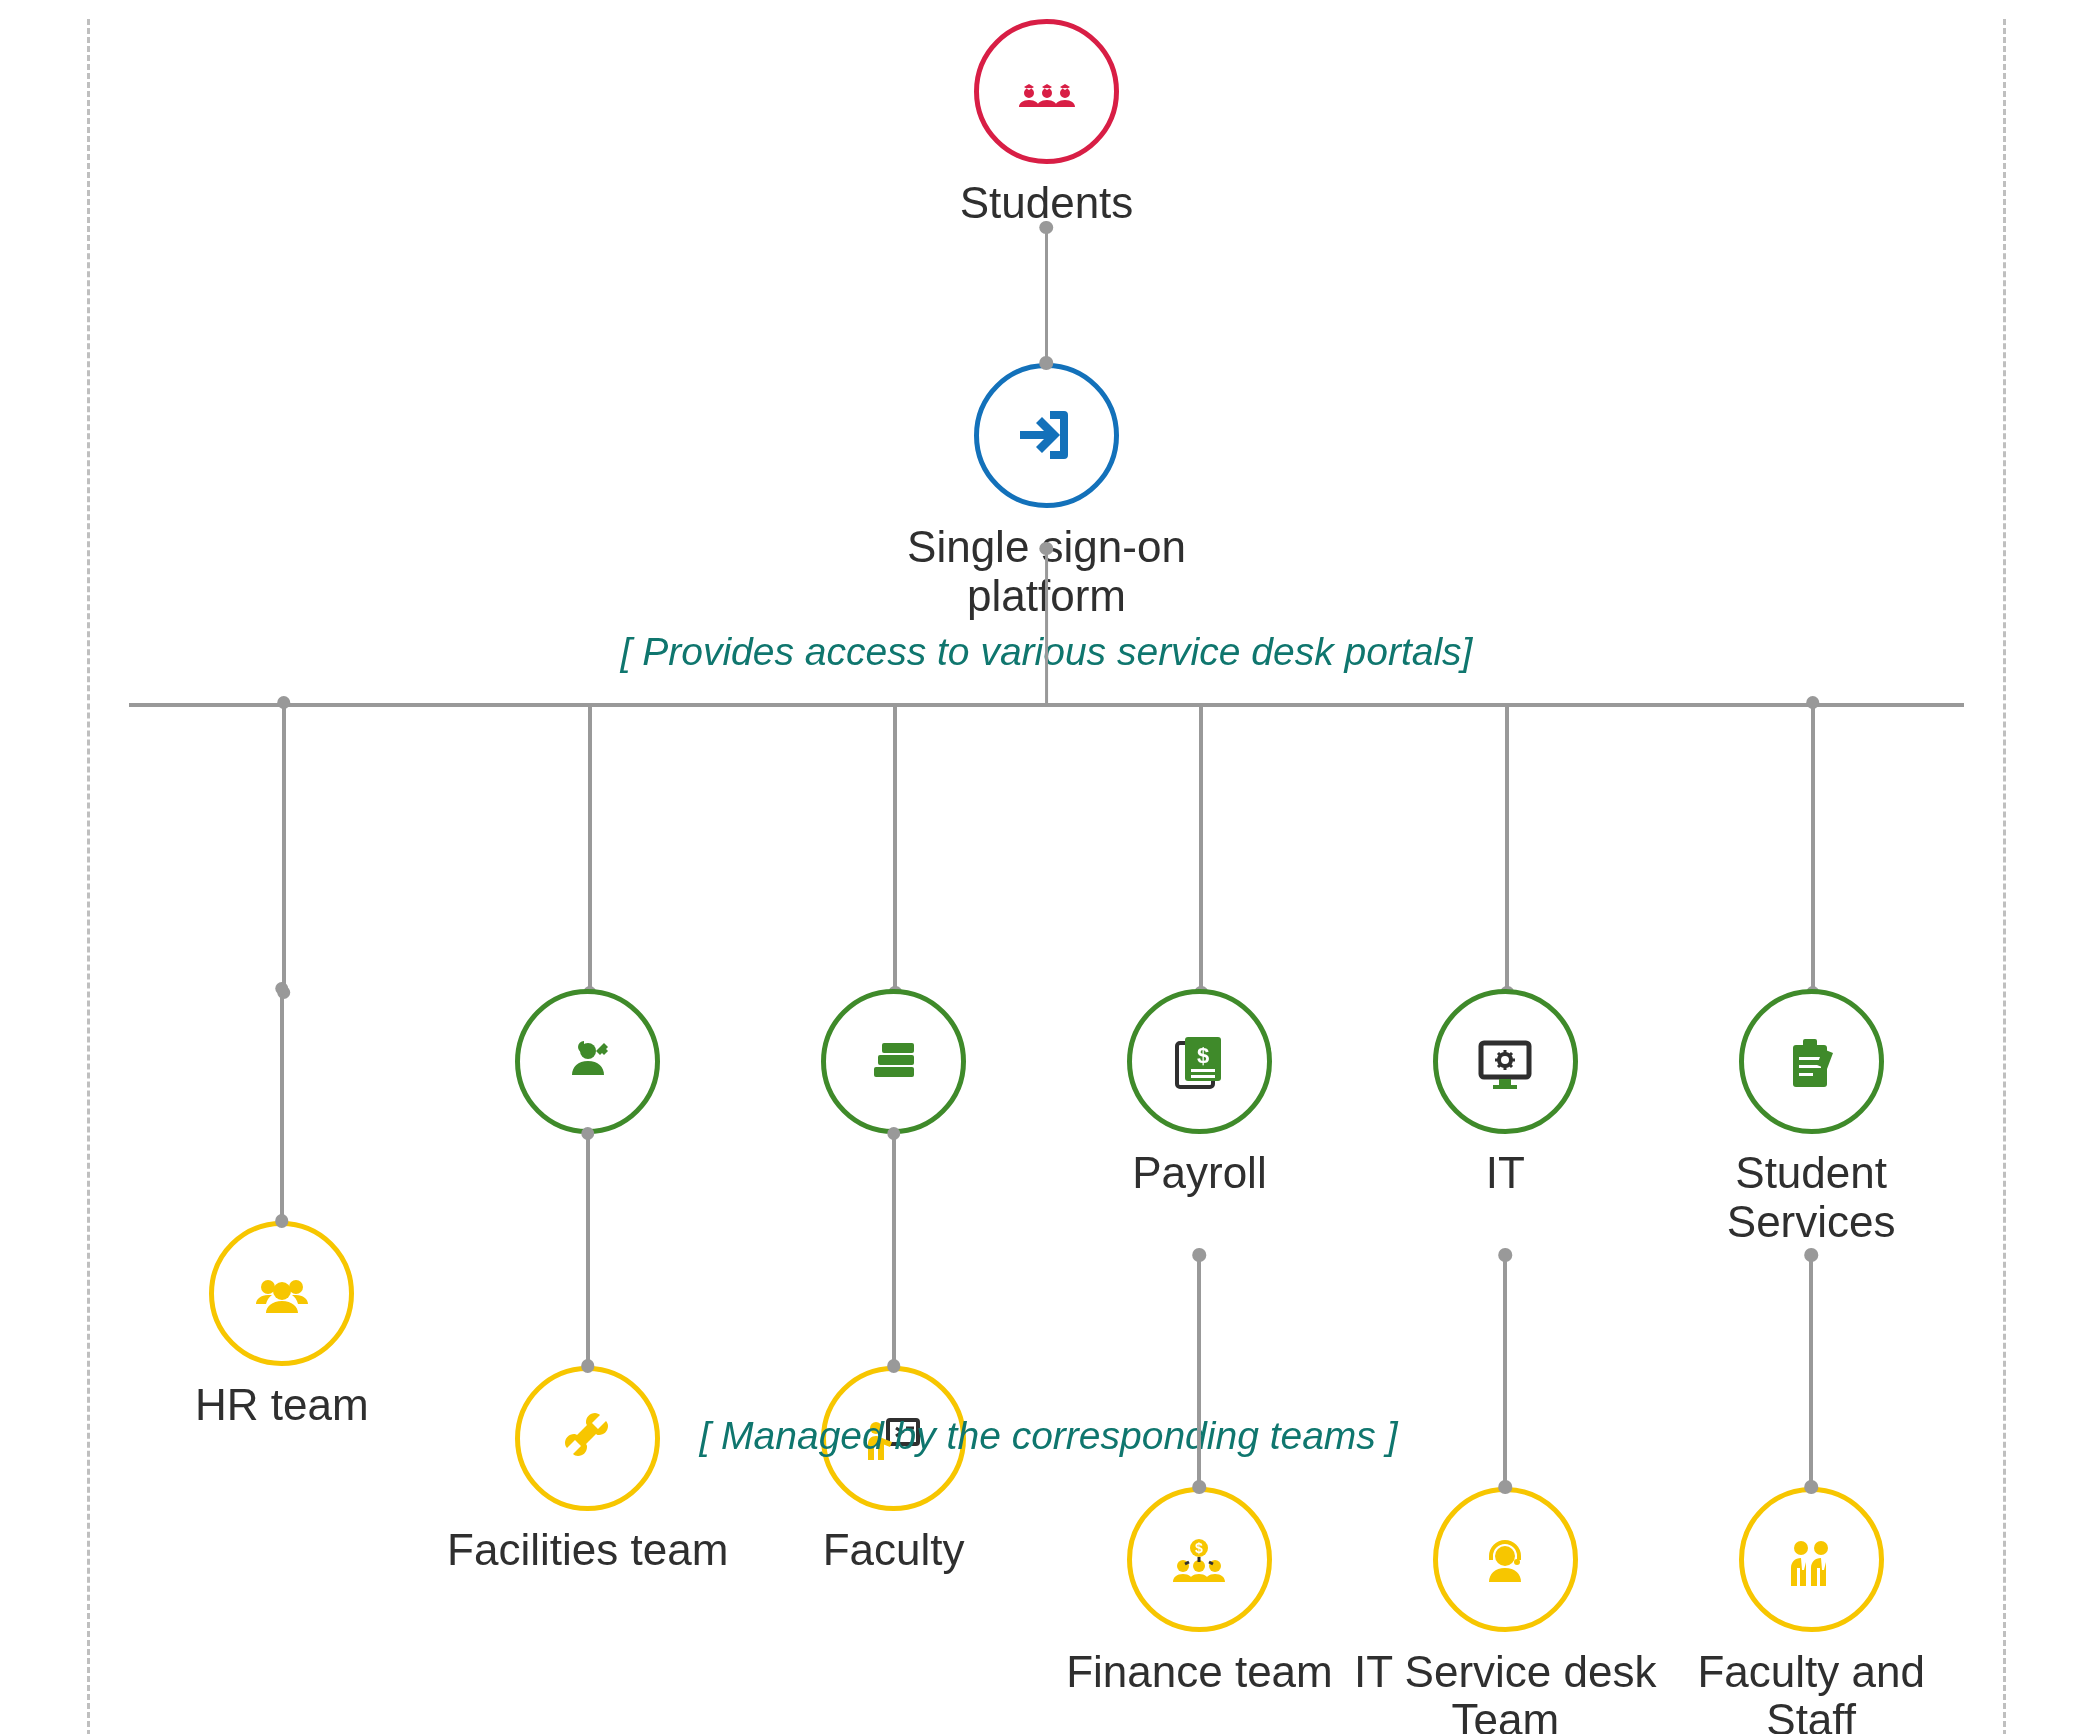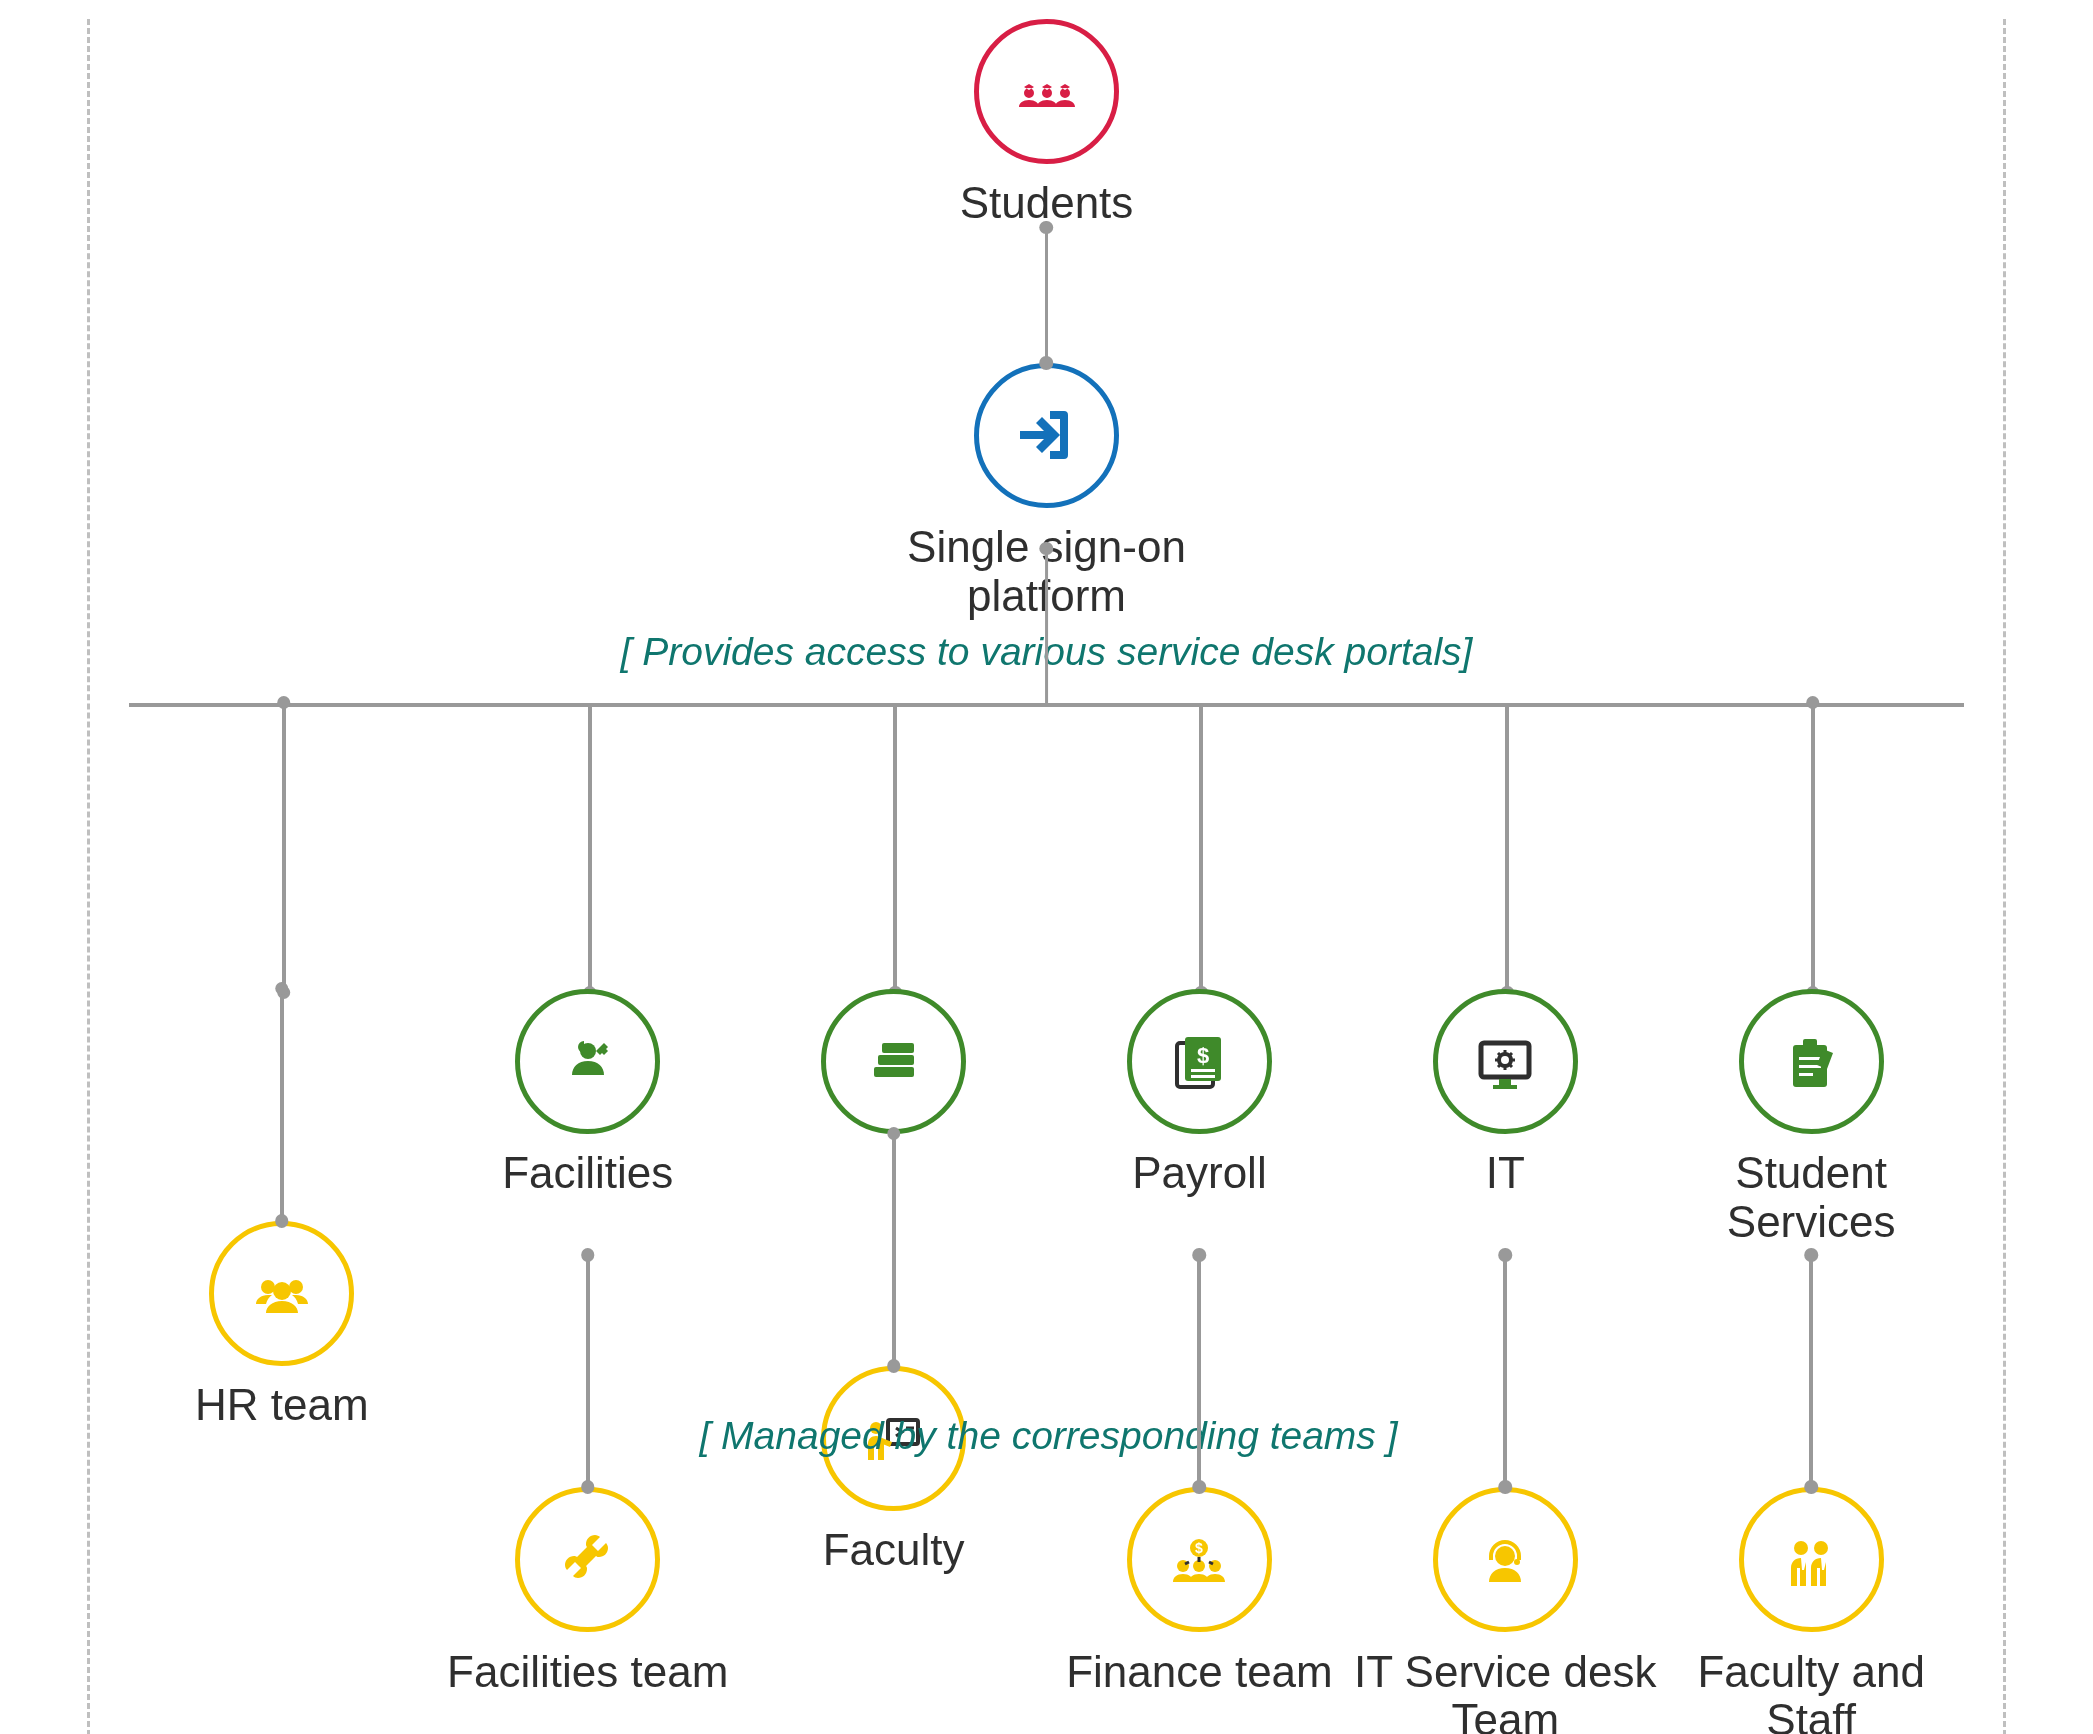--- a/index.html
+++ b/index.html
@@ -260,21 +260,20 @@
         </div>
       </div>
 
       <div class="col">
         <div class="node">
           <div class="ring">
               <svg viewBox="0 0 68 56">
                 <use href="#facilities-icon"></use>
               </svg>
             </div>
-          <div class="label service">Facilities</div>
         </div>
         <div class="vline mid"></div>
         <div class="node team">
           <div class="ring">
               <svg viewBox="0 0 68 68">
                 <use href="#facilities-team-icon"></use>
               </svg>
             </div>
           <div class="label team-label">Facilities team</div>
         </div>

